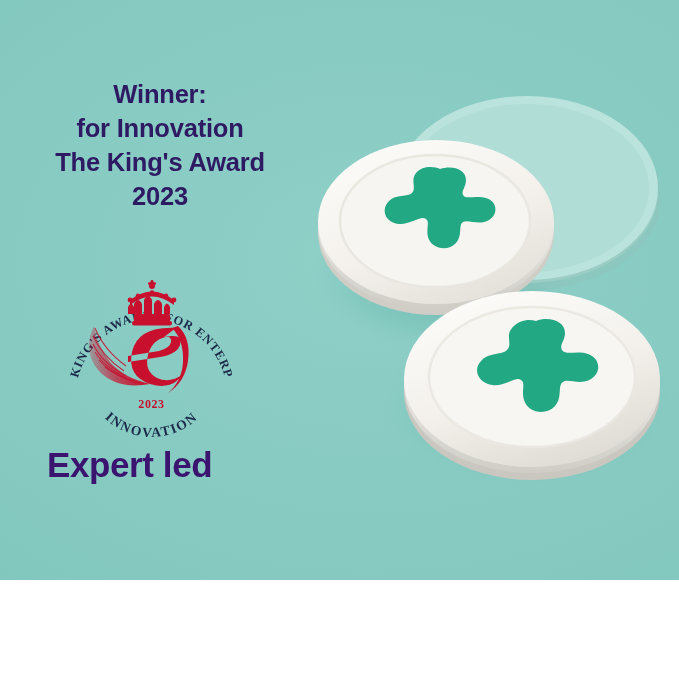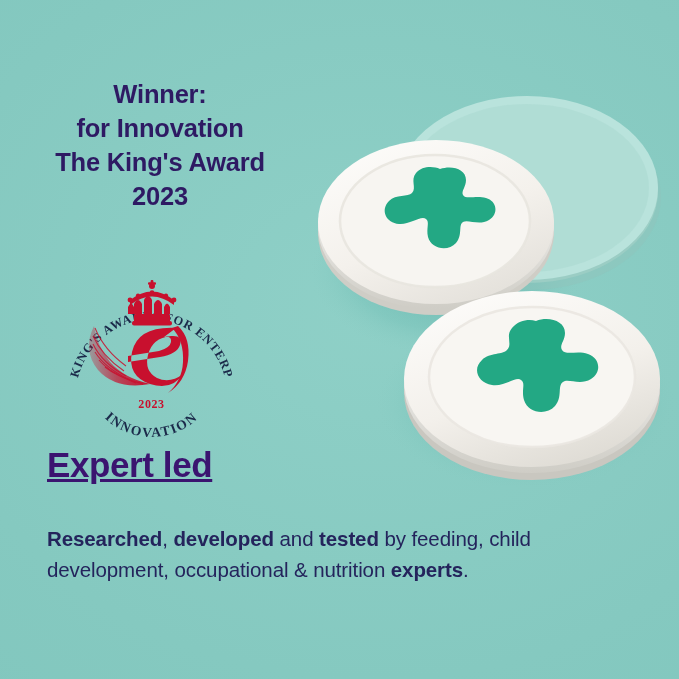--- a/index.html
+++ b/index.html
@@ -9,21 +9,21 @@
   body {
     width: 679px;
     height: 679px;
     font-family: "Liberation Sans", sans-serif;
     overflow: hidden;
   }
 
   #canvas {
     position: relative;
     width: 679px;
-    height: 679px;
+    height: 580px;
     background: radial-gradient(ellipse 120% 100% at 55% 45%, #8fd0c7 0%, #85c9c0 55%, #7ec5bc 100%);
     overflow: hidden;
   }
 
   
   #award-headline {
     position: absolute;
     left: 20px;
     top: 78px;
     width: 280px;
@@ -59,21 +59,20 @@
   
   #feature-heading {
     position: absolute;
     left: 47px;
     top: 446px;
     color: #3b1470;
     font-size: 35px;
     font-weight: 700;
     letter-spacing: -0.4px;
     line-height: 1.1;
-    text-decoration: underline;
   }
   #feature-body {
     position: absolute;
     left: 47px;
     top: 524px;
     width: 560px;
     color: #24245c;
     font-size: 20.5px;
     line-height: 1.5;
     letter-spacing: -0.1px;
@@ -256,15 +255,14 @@
                      C219,225 229,224 236,226 Z"></path>
           </g>
         </g>
         <ellipse cx="232" cy="282" rx="103" ry="70" fill="none" stroke="#eae7e1" stroke-width="2.5" opacity="0.9"></ellipse>
       </g>
     </svg>
   </div>
 
   <div id="feature-heading">Expert led</div>
 
-  <div id="feature-body"><span class="b">Researched</span><span class="r">, </span><span class="b">developed</span><span class="r"> and </span><span class="b">tested</span><span class="r"> by feeding, child development, occupational &amp; nutrition </span><span class="b">experts</span><span class="r">.</span></div>
 
 </div>
 
 </body></html>

